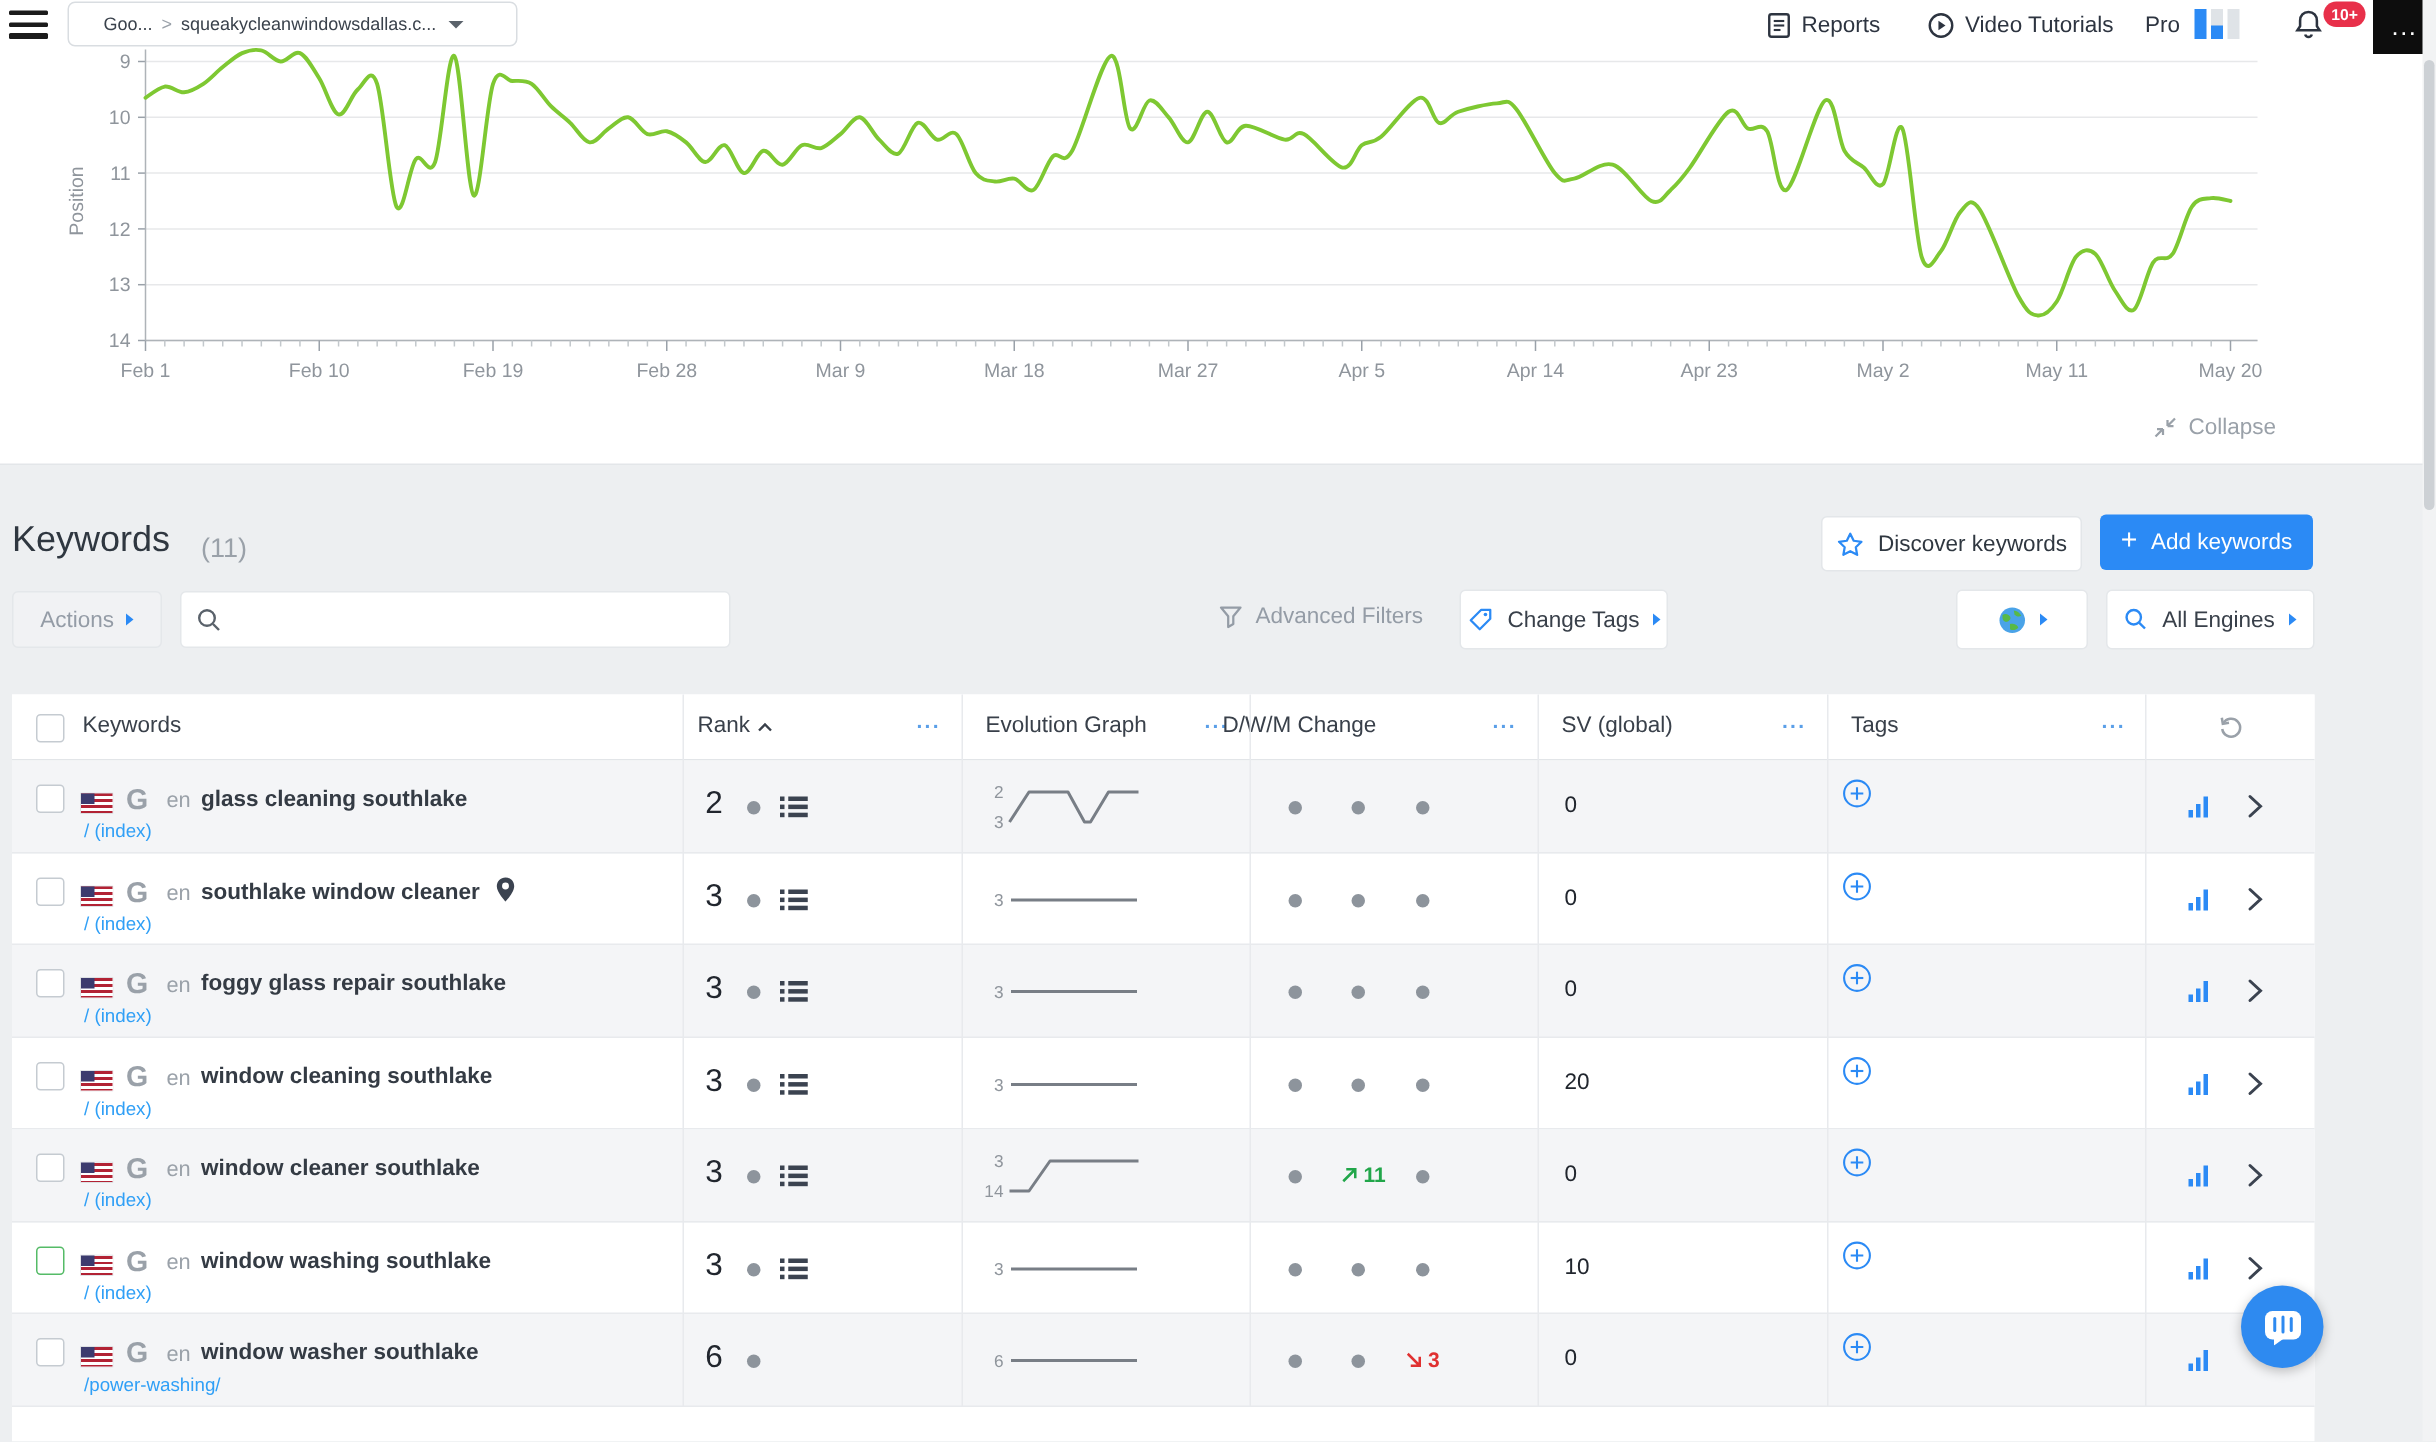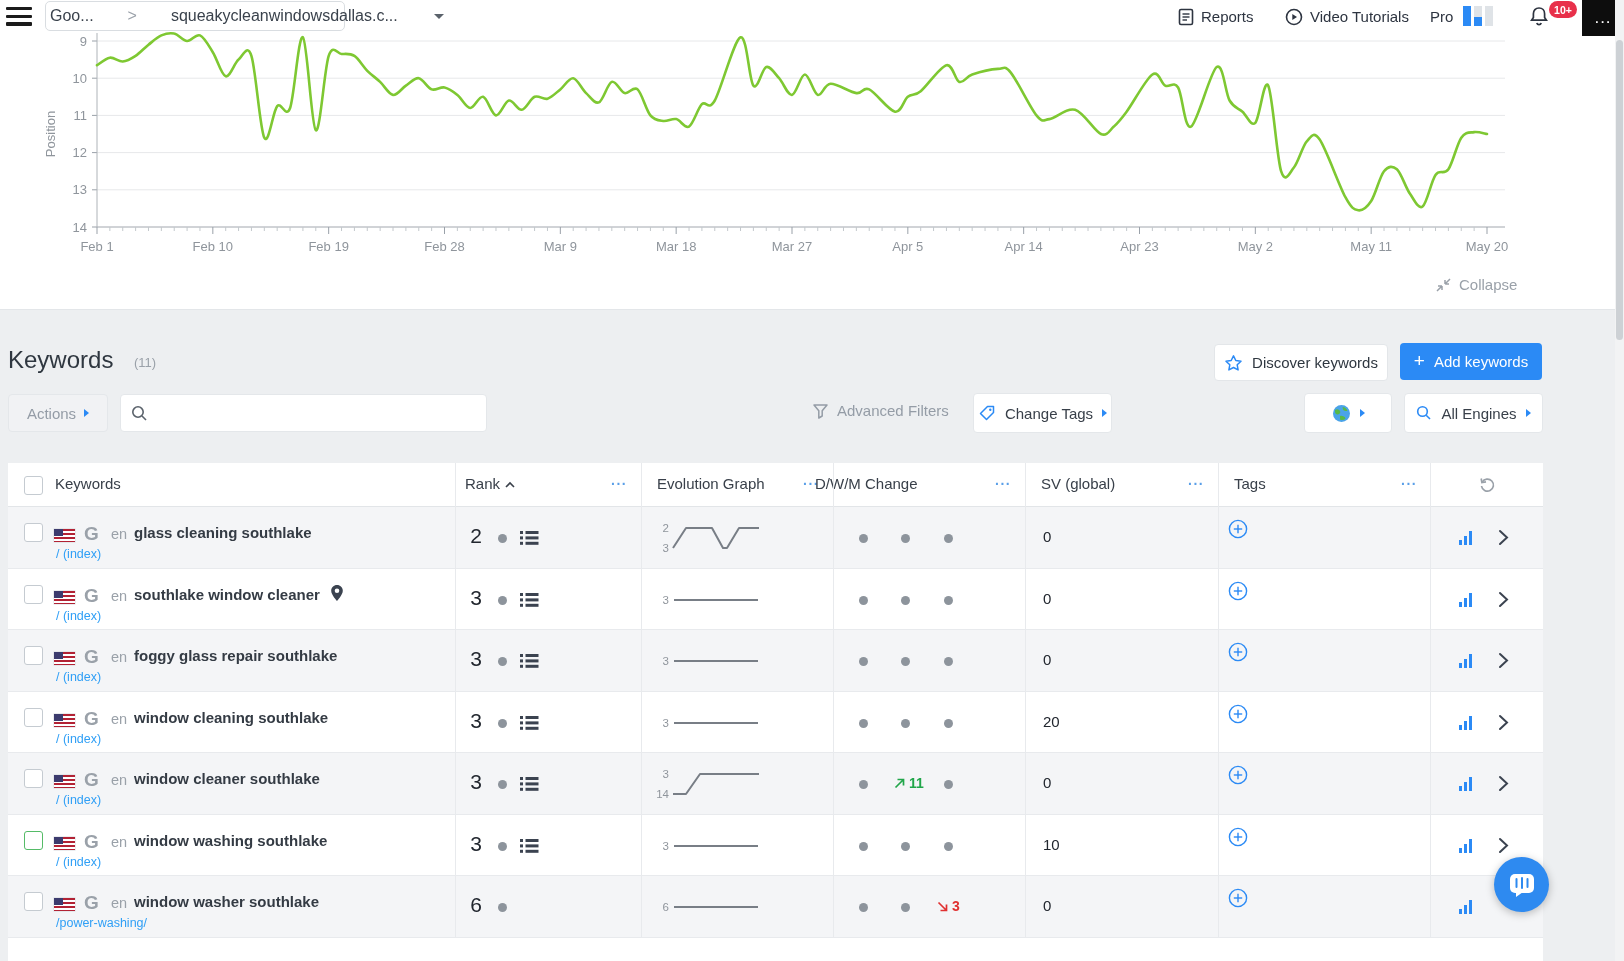--- a/index.html
+++ b/index.html
@@ -6,38 +6,38 @@
   html,body { width:1624px; height:961px; overflow:hidden; font-family:"Liberation Sans", sans-serif; background:#edeff1; }
   .page { position:relative; width:1624px; height:961px; }
   .abs { position:absolute; }
 
   
   .top-white { position:absolute; left:0; top:0; width:1624px; height:310px; background:#ffffff; border-bottom:1px solid #e3e6e9; }
 
   .hamburger { position:absolute; left:6px; top:7px; width:26px; height:20px; cursor:pointer; }
   .hamburger span { display:block; height:3.4px; background:#1b1b1b; border-radius:1px; margin-bottom:4.2px; }
 
-  .breadcrumb { position:absolute; left:45px; top:1px; width:300px; height:30px; border:1px solid #d9dde1; border-radius:5px; background:#fff; display:flex; align-items:center; padding:0 4px; font-size:16px; color:#3a424c;gap:28px; }
+  .breadcrumb { position:absolute; left:45px; top:1px; width:300px; height:30px; border:1px solid #d9dde1; border-radius:5px; background:#fff; display:flex; align-items:center; padding:0 23px; font-size:12px; color:#3a424c; }
   .breadcrumb .grp { color:#3a424c; }
   .breadcrumb .sep { margin:0 6px; color:#9aa1a9; }
   .breadcrumb .caret { margin-left:8px; width:0; height:0; border-left:5px solid transparent; border-right:5px solid transparent; border-top:5px solid #5a626b; }
 
   .tb-item { position:absolute; top:0; height:33px; display:flex; align-items:center; gap:7px; font-size:15px; color:#2d3440; cursor:pointer; }
   .usage-bars { position:absolute; left:1463px; top:6px; width:32px; height:20px; display:flex; gap:3px; cursor:pointer; }
   .usage-bars i { width:8px; height:20px; background:#dfe3e7; position:relative; display:block; }
   .usage-bars i.full { background:#2b8af5; }
   .usage-bars i.half:after { content:""; position:absolute; left:0; bottom:0; width:8px; height:9px; background:#2b8af5; }
   .badge { position:absolute; left:1549px; top:1px; min-width:28px; height:17px; background:#e8304a; color:#fff; font-size:10.5px; font-weight:bold; border-radius:9px; display:flex; align-items:center; justify-content:center; padding:0 5px; }
   .menu-box { position:absolute; left:1582px; top:0; width:42px; height:36px; background:#0d0d0d; color:#fff; display:flex; align-items:center; justify-content:center; font-size:17px; letter-spacing:1px; cursor:pointer; }
 
   .collapse { position:absolute; left:1435px; top:276px; display:flex; align-items:center; gap:7px; color:#9aa1a9; font-size:15px; cursor:pointer; }
 
   
   .kw-title { position:absolute; left:8px; top:346px; font-size:24px; color:#2f3740; }
-  .kw-count { position:absolute; left:134px; top:355px; font-size:13px; color:#9aa1a9; }
+  .kw-count { position:absolute; left:134px; top:355px; font-size:18px; color:#9aa1a9; }
 
   .btn { position:absolute; height:37px; border-radius:4px; display:flex; align-items:center; justify-content:center; gap:9px; font-size:15px; cursor:pointer; }
   .btn-discover { left:1214px; top:344px; width:174px; background:#fff; border:1px solid #e3e6e9; color:#2f3740; }
   .btn-add { left:1400px; top:343px; width:142px; background:#2b8af5; color:#fff; }
   .btn-add .plus { font-size:19px; font-weight:400; margin-top:-2px; }
 
   
   .actions-btn { position:absolute; left:8px; top:394px; width:100px; height:38px; background:#f1f2f4; border:1px solid #e4e7ea; border-radius:4px; display:flex; align-items:center; justify-content:center; gap:8px; font-size:15px; color:#949ca6; cursor:pointer; }
   .search-box { position:absolute; left:120px; top:394px; width:367px; height:38px; background:#fff; border:1px solid #e4e7ea; border-radius:4px; display:flex; align-items:center; padding:0 10px; }
   .search-box input { border:none; outline:none; flex:1; font-size:14px; margin-left:8px; font-family:"Liberation Sans",sans-serif; }

